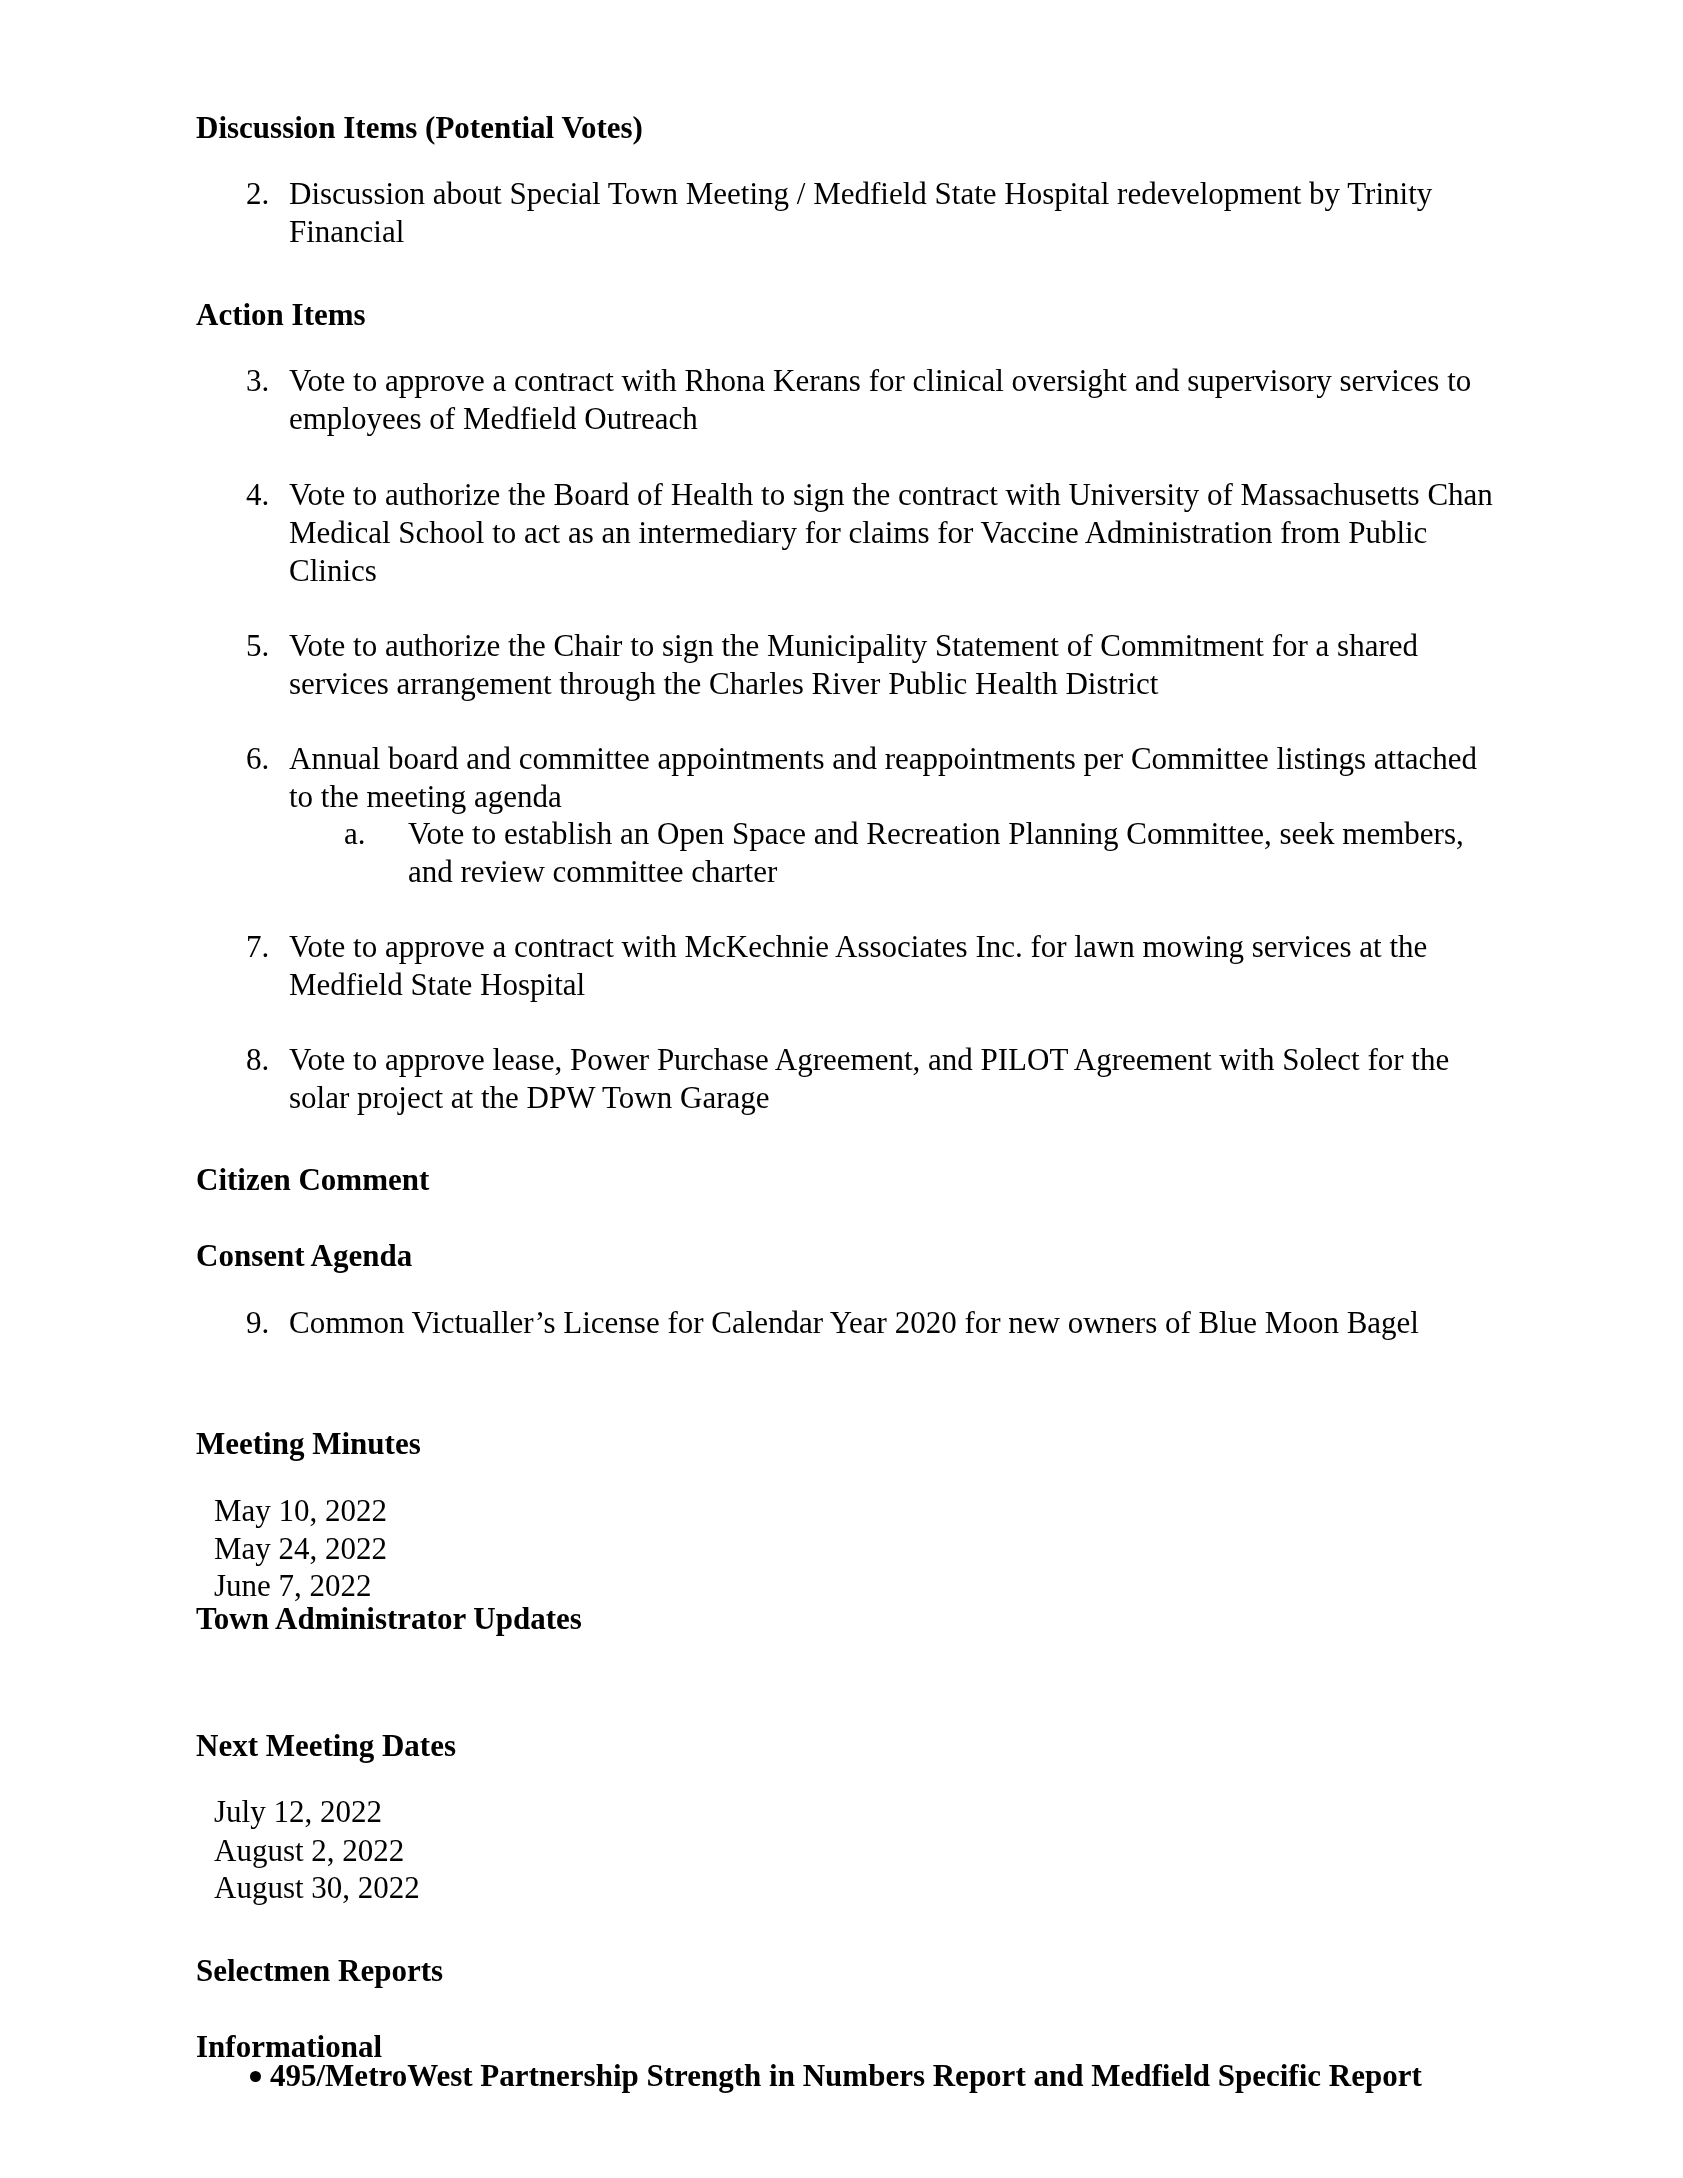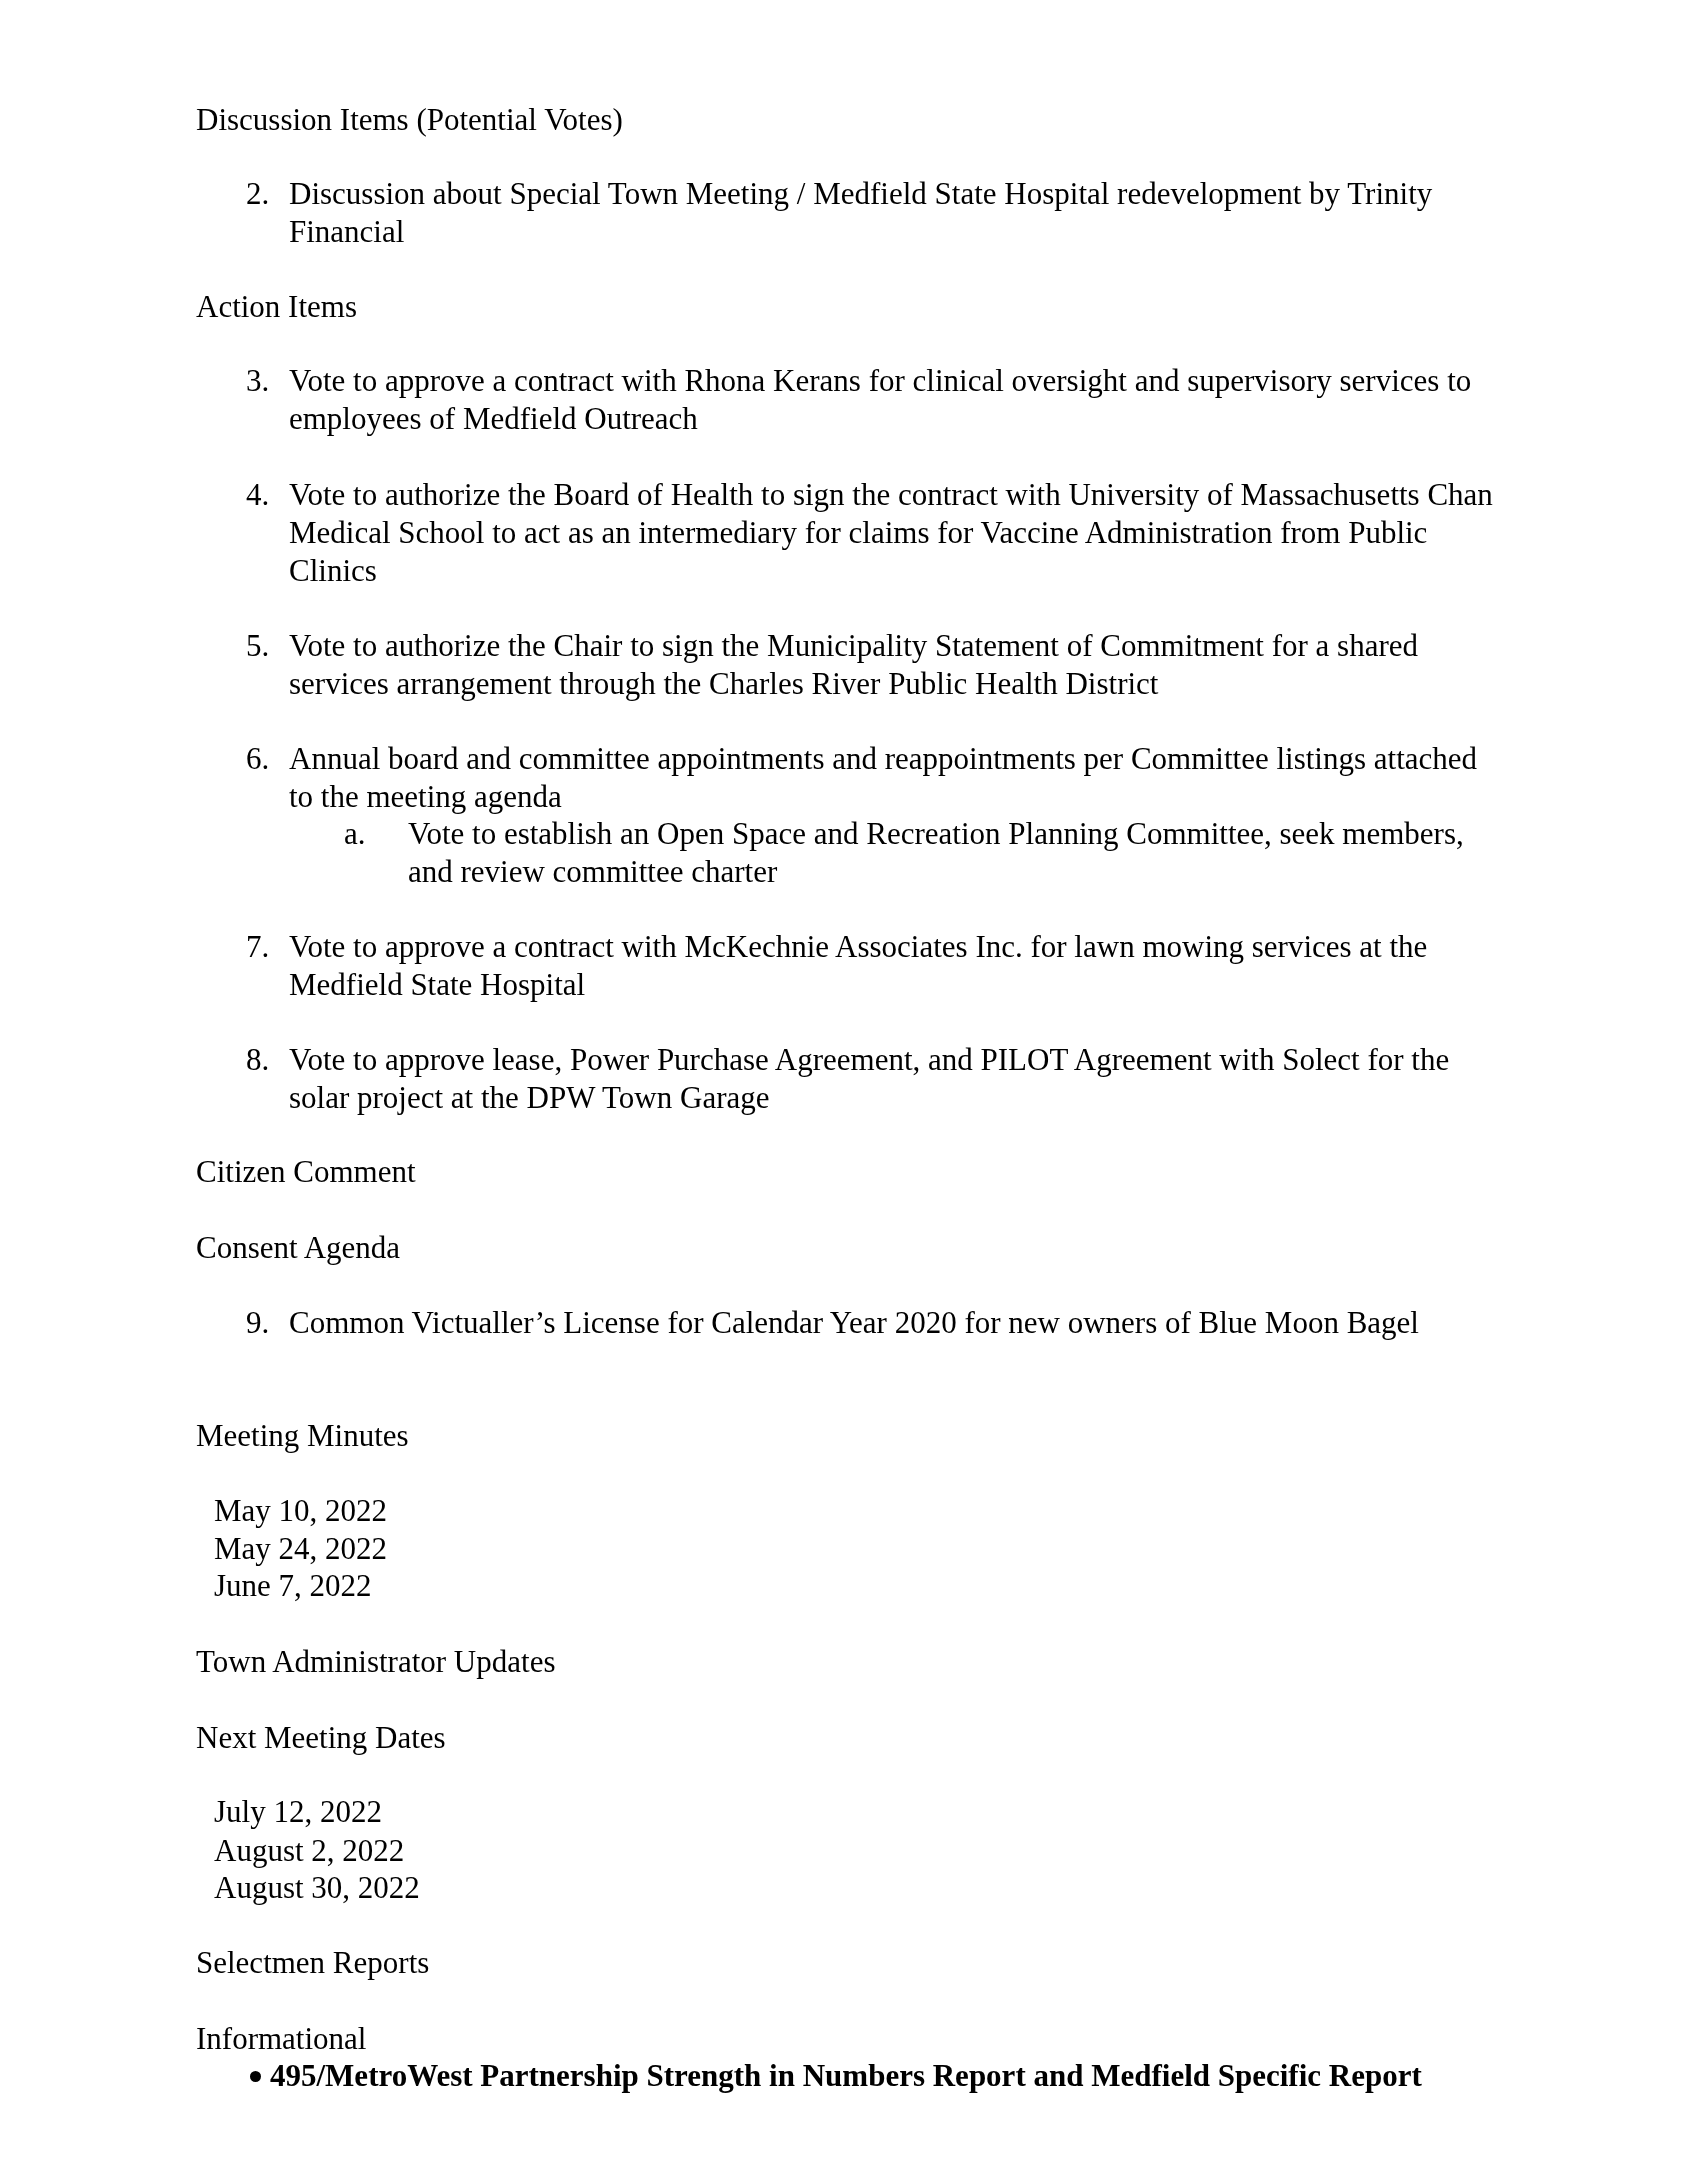--- a/index.html
+++ b/index.html
@@ -4,21 +4,21 @@
 <style>
   html, body { margin: 0; padding: 0; background: #ffffff; }
   body {
     width: 1683px; height: 2178px; position: relative; overflow: hidden;
     font-family: "Liberation Serif", "DejaVu Serif", serif;
     color: #000000;
     font-size: 31px;
     line-height: 38px;
   }
   .page { position: absolute; left: 0; top: 0; width: 1683px; height: 2178px; }
-  .h { position: absolute; left: 196px; font-weight: normal; white-space: nowrap; }
+  .h { position: absolute; left: 196px; font-weight: bold; white-space: nowrap; margin-top: 8px; }
   .item { position: absolute; left: 246px; width: 1247px; }
   .item .num { position: absolute; left: 0; top: 0; width: 40px; }
   .item .txt { margin-left: 43px; display: block; }
   .sub { position: absolute; left: 344px; width: 1148px; }
   .sub .num { position: absolute; left: 0; top: 0; }
   .sub .txt { margin-left: 64px; display: block; }
   .line { position: absolute; left: 214px; white-space: nowrap; text-align: right; }
   .bullet { position: absolute; left: 246px; width: 1247px; white-space: nowrap; }
   .bullet .dot { position: absolute; left: 4px; top: 14px; width: 11px; height: 11px; border-radius: 50%; background: #000; }
   .bullet .txt { margin-left: 24px; display: block; font-weight: bold; }
@@ -80,21 +80,21 @@
     <span class="num">9.</span>
     <span class="txt">Common Victualler’s License for Calendar Year 2020 for new owners of Blue Moon Bagel</span>
   </div>
 
   <div class="h" style="top:1417px">Meeting Minutes</div>
 
   <div class="line" style="top:1492px">May 10, 2022</div>
   <div class="line" style="top:1530px">May 24, 2022</div>
   <div class="line" style="top:1567px">June 7, 2022</div>
 
-  <div class="h" style="top:1643px">Town Administrator Updates</div>
+  <div class="h" style="top:1592px">Town Administrator Updates</div>
 
   <div class="h" style="top:1719px">Next Meeting Dates</div>
 
   <div class="line" style="top:1793px">July 12, 2022</div>
   <div class="line" style="top:1832px">August 2, 2022</div>
   <div class="line" style="top:1869px">August 30, 2022</div>
 
   <div class="h" style="top:1944px">Selectmen Reports</div>
 
   <div class="h" style="top:2020px">Informational</div>

